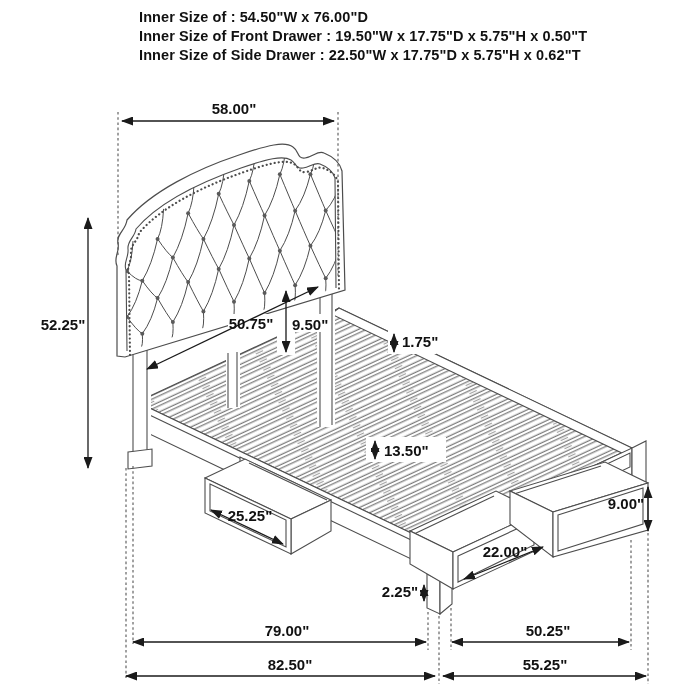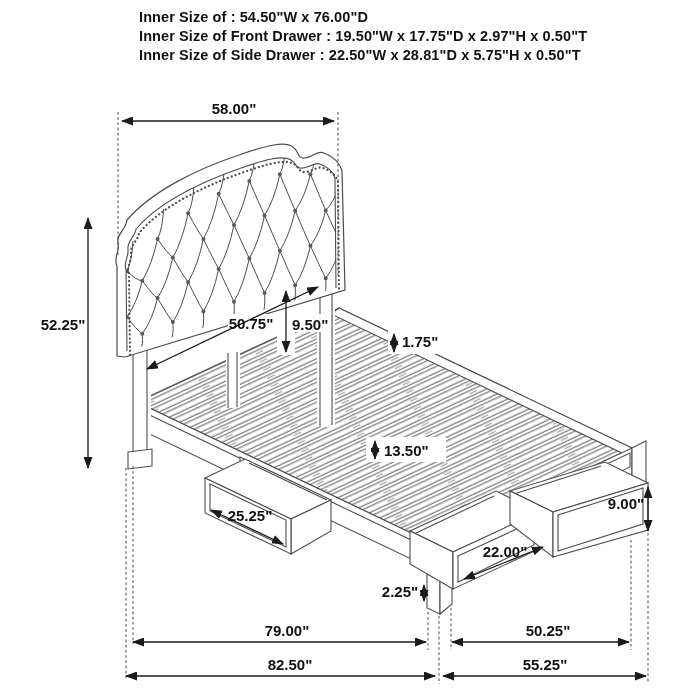--- a/index.html
+++ b/index.html
@@ -267,17 +267,17 @@
     </g>
     <g>
       <line class="dim" x1="443" y1="676" x2="646" y2="676" marker-start="url(#mS)" marker-end="url(#mE)"></line>
       <text class="lbl" x="545" y="670" text-anchor="middle">55.25"</text>
     </g>
   </g>
 </svg>
 
 <div class="hdr">
   <div>Inner Size of : 54.50"W x 76.00"D</div>
-  <div>Inner Size of Front Drawer : 19.50"W x 17.75"D x 2.97"H x 0.50"T</div>
-  <div>Inner Size of Side Drawer : 22.50"W x 28.81"D x 5.75"H x 0.50"T</div>
+  <div>Inner Size of Front Drawer : 19.50"W x 17.75"D x 5.75"H x 0.50"T</div>
+  <div>Inner Size of Side Drawer : 22.50"W x 17.75"D x 5.75"H x 0.62"T</div>
 </div>
 
 </div>
 
 </body></html>

